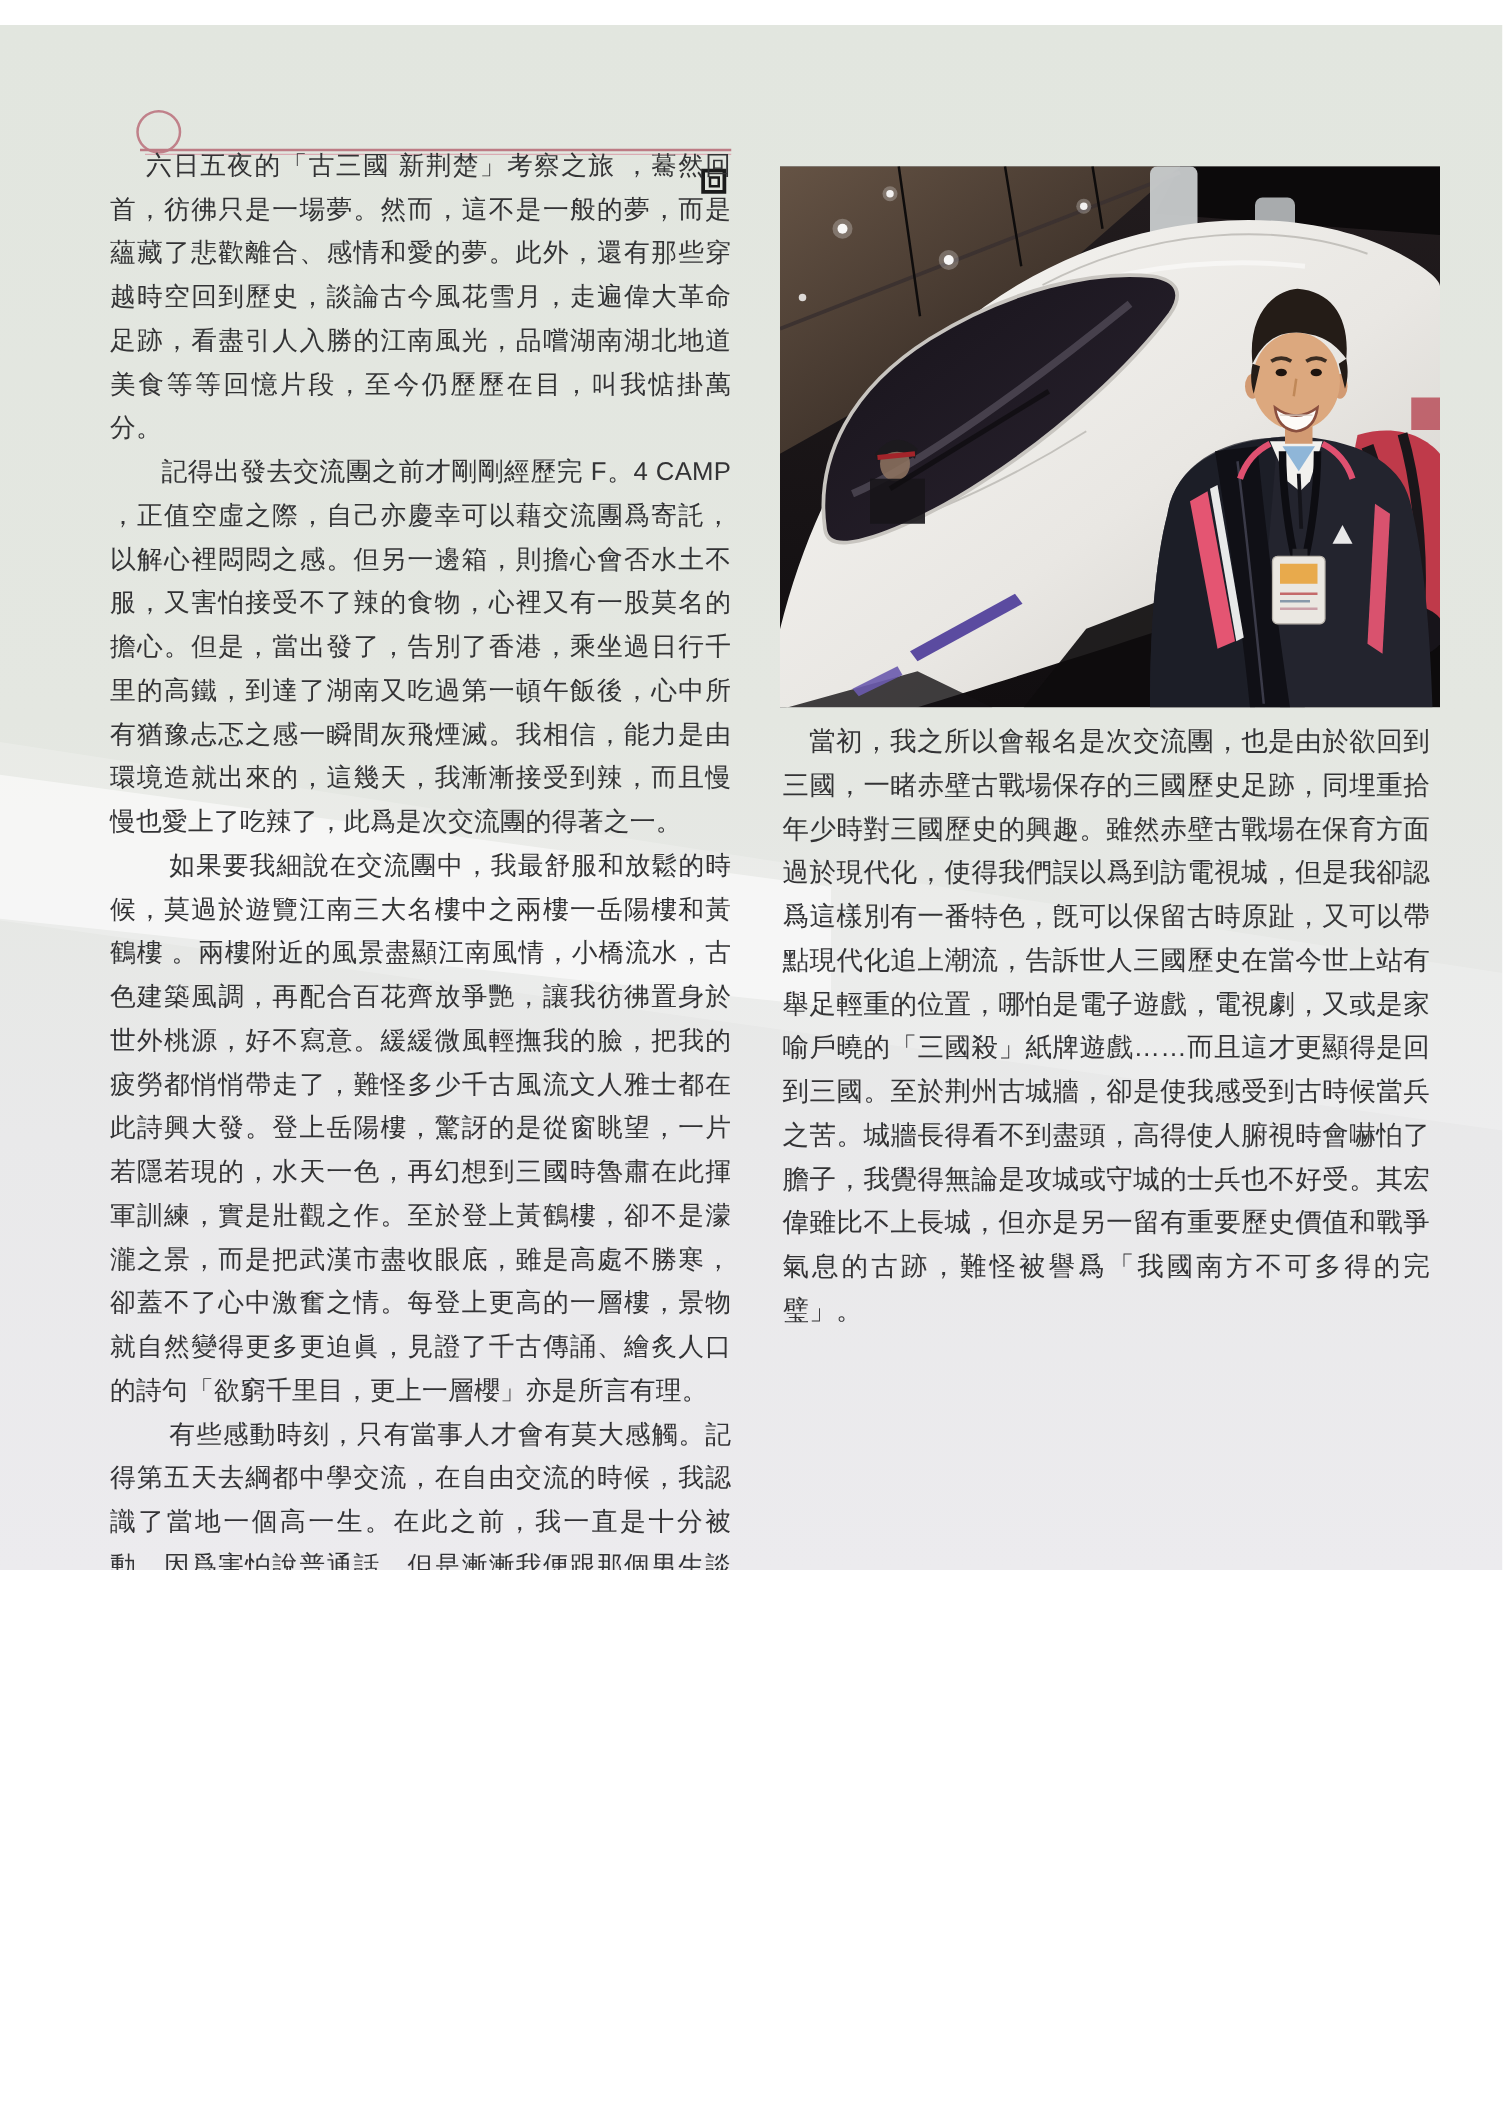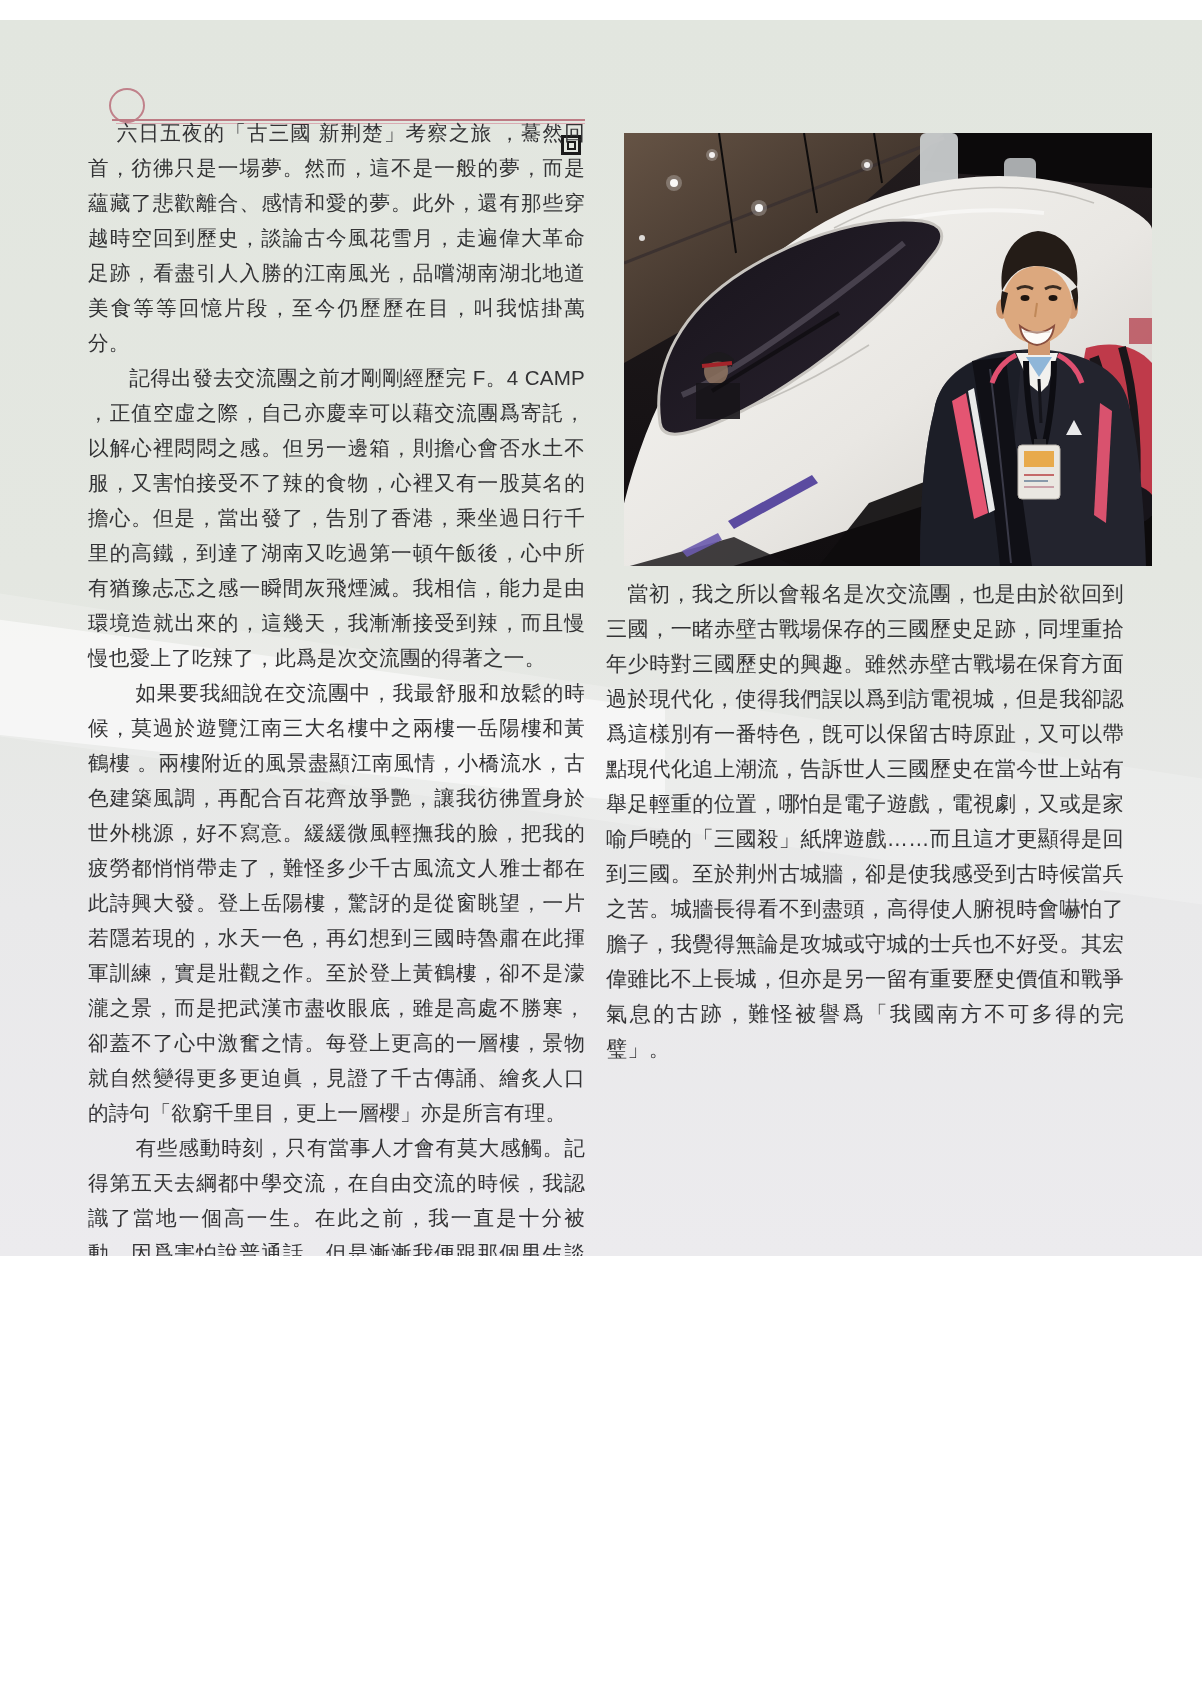--- a/index.html
+++ b/index.html
@@ -16,21 +16,21 @@
   
   .deco-circle{position:absolute;left:109px;top:68px;width:32px;height:31px;
         border:2px solid #c0818a;border-radius:50%;background:transparent;}
   .deco-line-a{position:absolute;left:112px;top:99px;width:473px;height:2px;background:#bd7b84;}
   .deco-line-b{position:absolute;left:116px;top:103px;width:469px;height:1px;background:#d9abb2;}
   .deco-square{position:absolute;left:561px;top:115px;width:14px;height:14px;
         border:3px solid #1b1b1b;display:flex;align-items:center;justify-content:center;}
   .deco-square-inner{width:5px;height:5px;border:2px solid #1b1b1b;}
   
   .col-left{position:absolute;left:88px;top:95px;width:497px;}
-  .col-right{position:absolute;left:606px;top:556px;width:518px;}
+  .col-right{position:absolute;left:626px;top:556px;width:518px;}
   p.para{margin:0;font-size:20.6px;line-height:35px;color:#333335;
         text-align:justify;text-align-last:left;letter-spacing:.2px;}
   .col-right p.para{font-size:21.2px;}
   .ind-1{text-indent:1.4em}.ind-2{text-indent:2em}.ind-3{text-indent:2.3em}.ind-s{text-indent:1em}
   .poem{position:absolute;left:660px;top:1408px;width:470px;font-size:20.5px;
         line-height:35px;color:#333335;letter-spacing:.2px;}
   .poem div{white-space:nowrap;font-weight:bold;}
   .signature{position:absolute;left:622px;top:1552px;width:468px;text-align:center;
         font-size:20.5px;color:#333335;}
   

